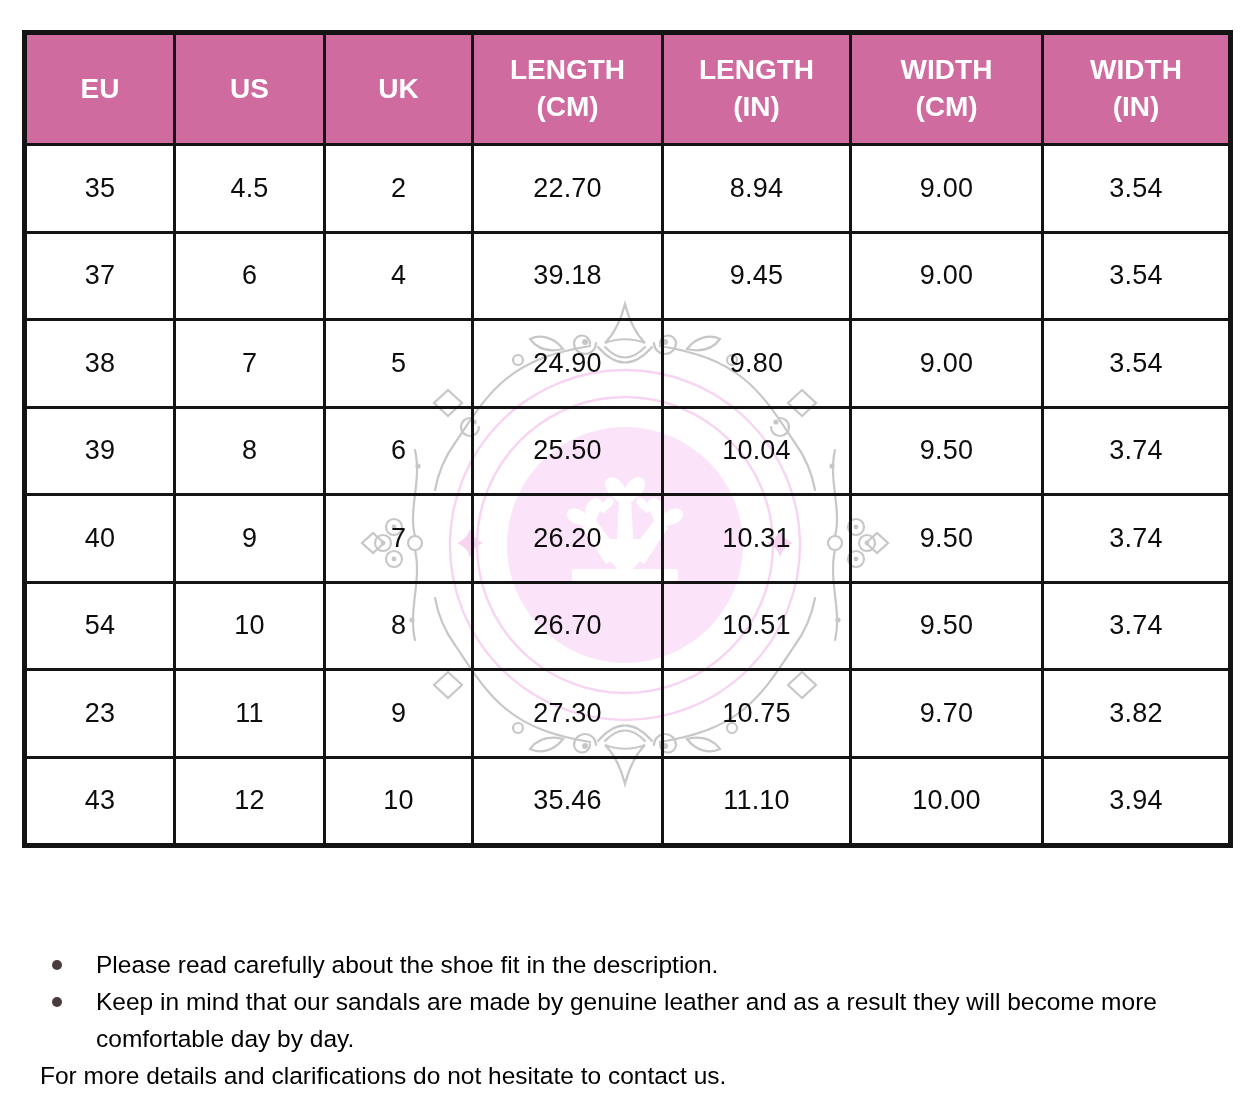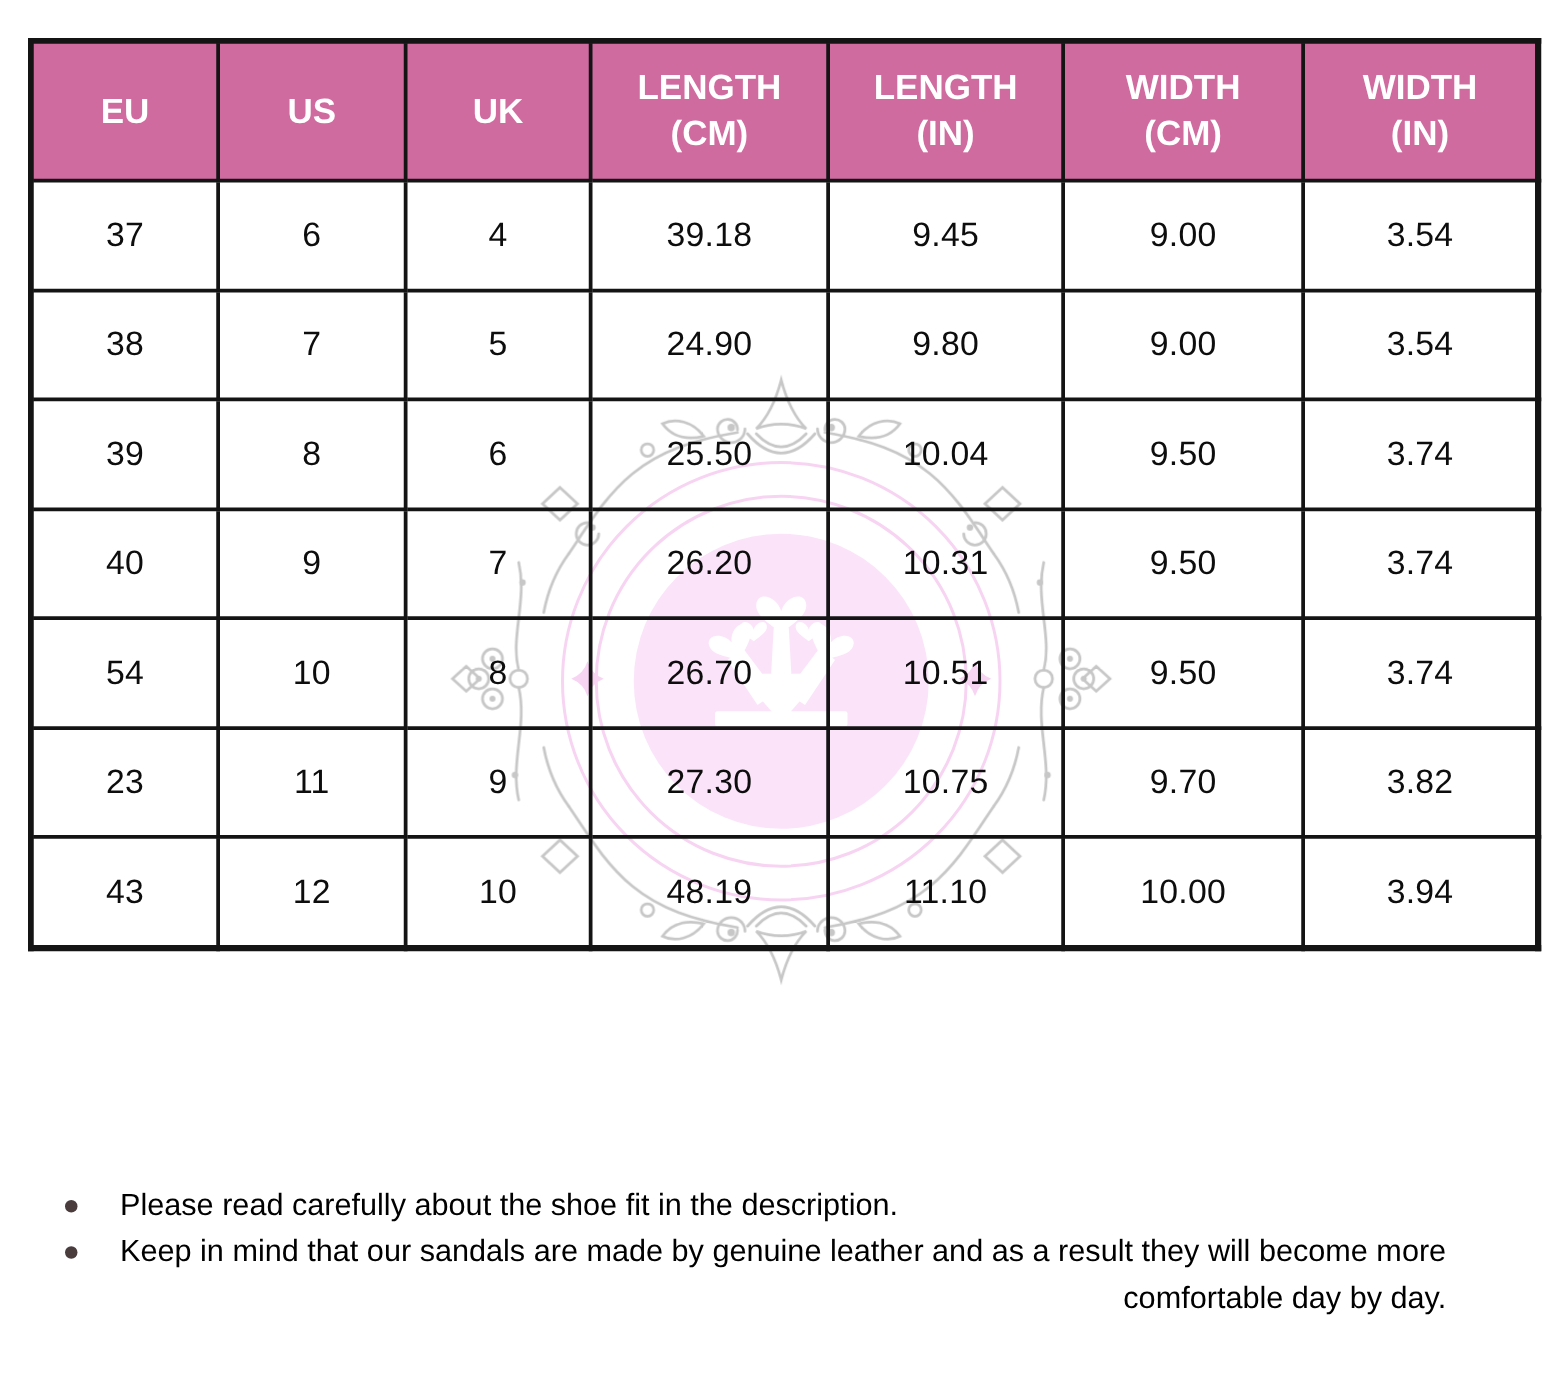--- a/index.html
+++ b/index.html
@@ -46,21 +46,21 @@
 
   
   .notes{position:absolute;left:40px;top:946px;width:1175px;color:var(--note_text);}
   .notes ul{list-style:none;margin:0;padding:0 0 0 12px;}
   .notes li{display:flex;align-items:flex-start;margin:0;}
   .bullet-dot{
     flex:0 0 auto;width:10px;height:10px;border-radius:50%;
     background:var(--bullet_dot);margin:14px 34px 0 0;
   }
   .bullet-text{
-    font-size:24.5px;line-height:37px;white-space:pre-line;max-width:1115px;text-align:right;
+    font-size:24.5px;line-height:37px;white-space:pre-line;max-width:1115px;
   }
   .footer-note{
     margin:0;padding:0;font-size:24.5px;line-height:37px;
   }
 </style>
 </head>
 <body>
 
 <div class="page">
 
@@ -155,20 +155,29 @@
             <th>LENGTH
 (IN)</th>
             <th>WIDTH
 (CM)</th>
             <th>WIDTH
 (IN)</th>
           </tr>
       </thead>
       <tbody id="table-body">
           <tr>
+            <td>35</td>
+            <td>4.5</td>
+            <td>2</td>
+            <td>22.70</td>
+            <td>8.94</td>
+            <td>9.00</td>
+            <td>3.54</td>
+          </tr>
+          <tr>
             <td>37</td>
             <td>6</td>
             <td>4</td>
             <td>39.18</td>
             <td>9.45</td>
             <td>9.00</td>
             <td>3.54</td>
           </tr>
           <tr>
             <td>38</td>
@@ -212,36 +221,37 @@
             <td>9</td>
             <td>27.30</td>
             <td>10.75</td>
             <td>9.70</td>
             <td>3.82</td>
           </tr>
           <tr>
             <td>43</td>
             <td>12</td>
             <td>10</td>
-            <td>48.19</td>
+            <td>35.46</td>
             <td>11.10</td>
             <td>10.00</td>
             <td>3.94</td>
           </tr>
         </tbody>
     </table>
   </div>
 
   <div class="notes">
     <ul id="notes-list">
         <li>
           <span class="bullet-dot"></span>
           <span class="bullet-text">Please read carefully about the shoe fit in the description.</span>
         </li>
         <li>
           <span class="bullet-dot"></span>
           <span class="bullet-text">Keep in mind that our sandals are made by genuine leather and as a result they will become more
 comfortable day by day.</span>
         </li>
       </ul>
+    <p class="footer-note">For more details and clarifications do not hesitate to contact us.</p>
   </div>
 
 </div>
 
 </body></html>

